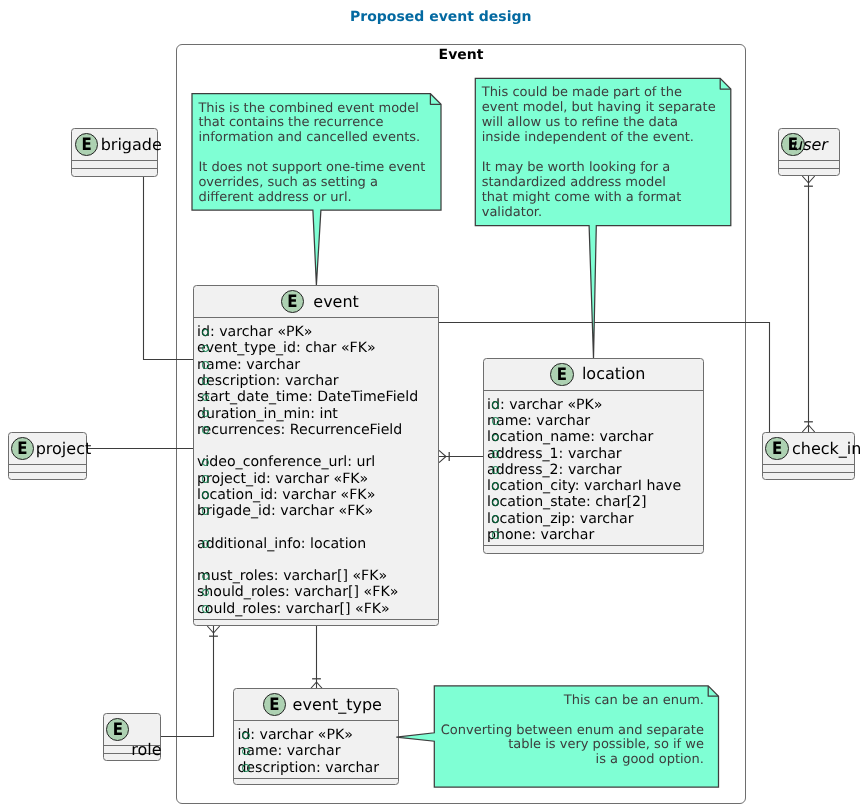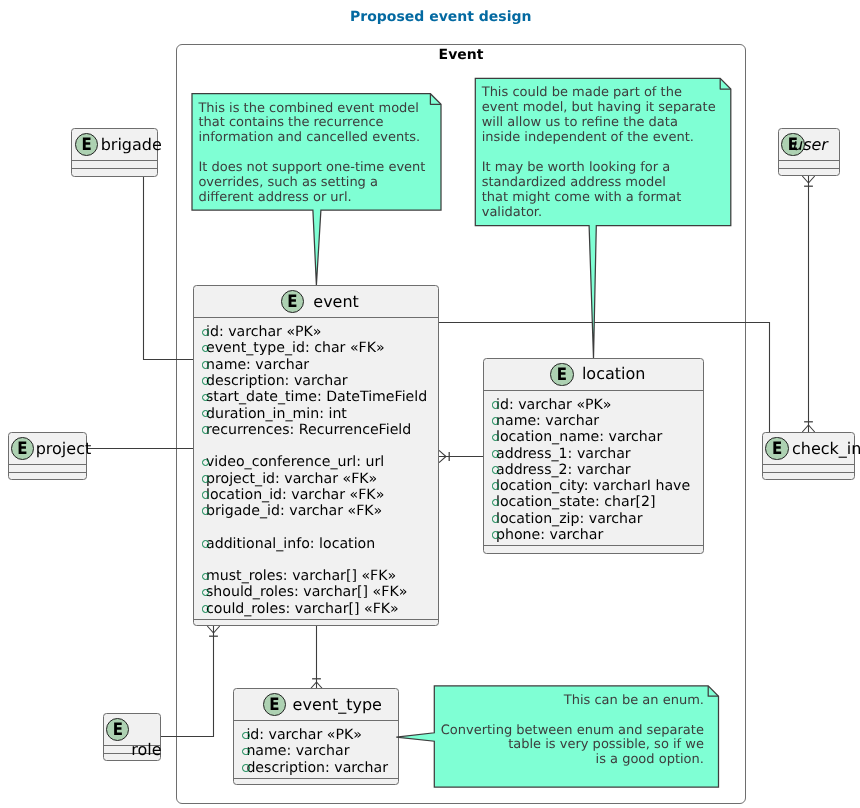--- a/index.html
+++ b/index.html
@@ -20,21 +20,21 @@
   .ent-name{position:absolute;font-size:16px;color:#000;white-space:nowrap;top:50%;
             transform:translateY(-50%);line-height:16px;text-align:center;}
   .ebadge{position:absolute;top:50%;margin-top:-11.7px;width:23.4px;height:23.4px;border-radius:50%;
           background:#ADD1B2;border:1.25px solid #222;
           display:flex;align-items:center;justify-content:center;
           color:#000;line-height:1;box-sizing:border-box;}
   .ebadge span{font-size:15px;font-weight:bold;line-height:11px;display:block;
           transform:scaleY(1.14);transform-origin:center center;}
   .sep{height:0;border-top:1px solid #6E6E6E;}
   .attrs{padding-top:5.9px;padding-bottom:1.9px;}
-  .attr{position:relative;height:16.28px;line-height:16.28px;padding-left:12px;font-size:14.15px;white-space:nowrap;color:#000;}
+  .attr{position:relative;height:16.28px;line-height:16.28px;padding-left:3px;font-size:14.15px;white-space:nowrap;color:#000;}
   .attr .bullet{position:absolute;left:7.7px;top:4.34px;width:7.6px;height:7.6px;border-radius:50%;
                 border:1.25px solid #038048;box-sizing:border-box;}
   .attr.blank{height:16.28px;}
   .foot{height:8.1px;}
   .ent.empty .attrs{padding:0;height:7.2px;}
   .ent.empty .foot{height:7.3px;}
 
   .note{position:absolute;}
   .note-txt{position:absolute;font-size:13px;color:#3D3D3D;white-space:pre;}
   .note-line{height:14.93px;line-height:14.93px;font-size:13px;}

